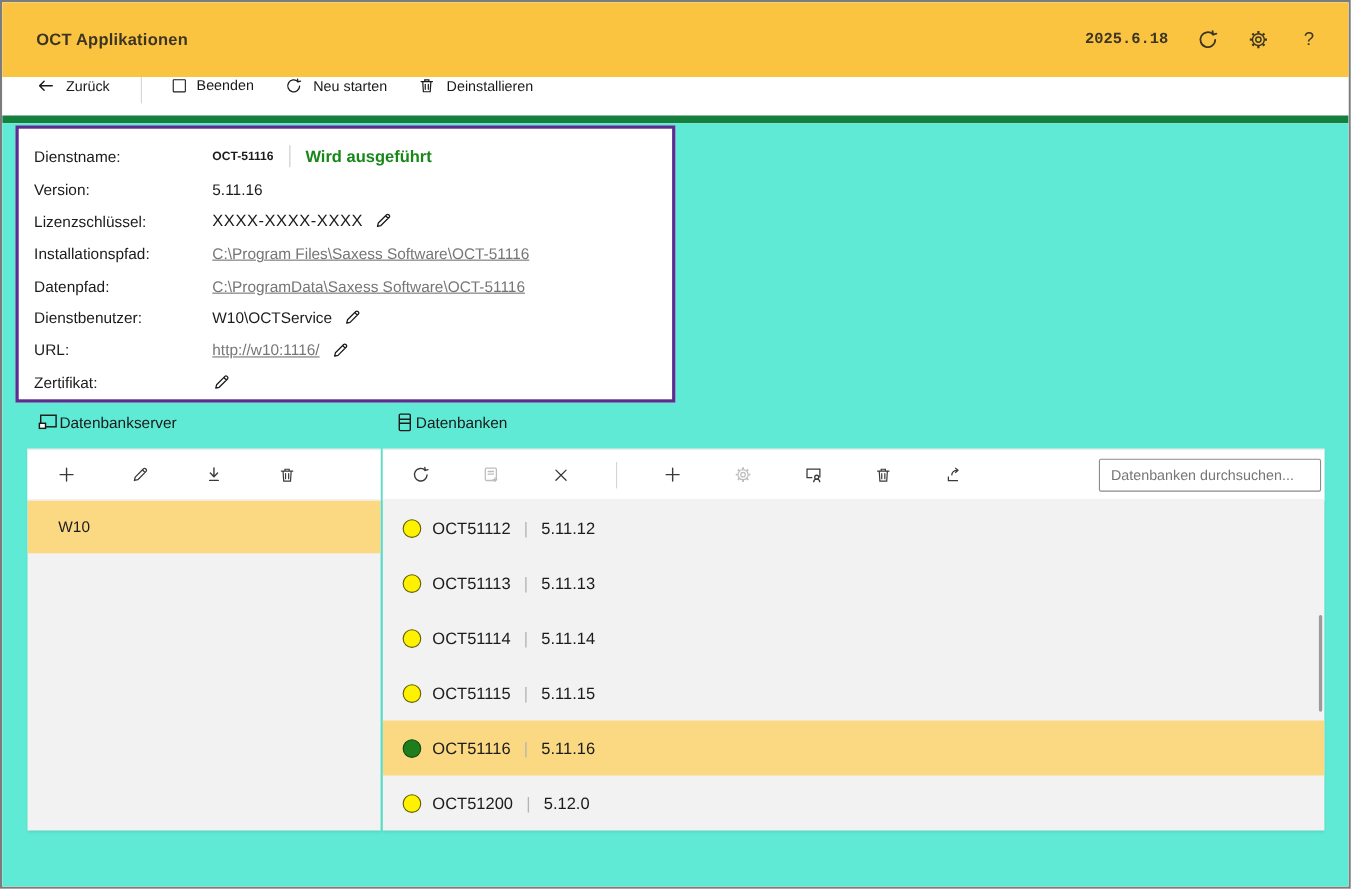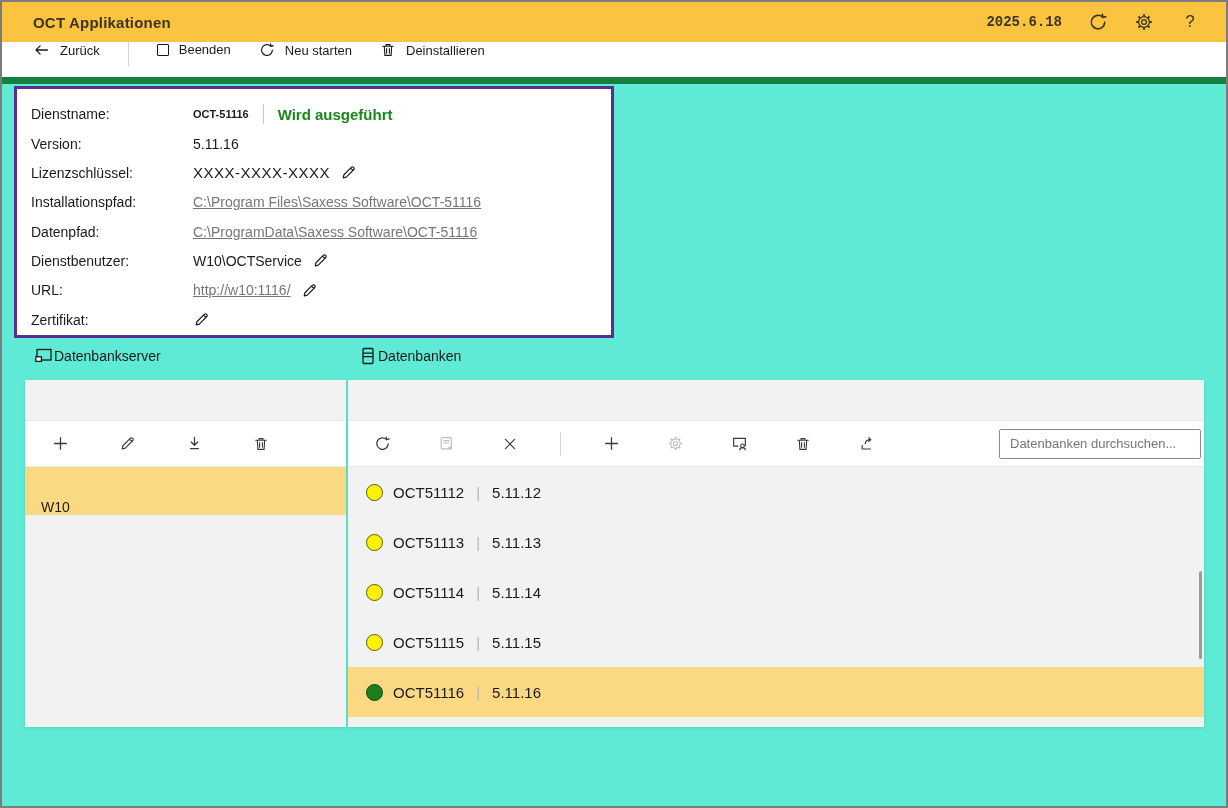--- a/index.html
+++ b/index.html
@@ -15,21 +15,21 @@
   *{margin:0;padding:0;box-sizing:border-box;}
   html,body{background:#c9c9c9;font-family:"Liberation Sans","DejaVu Sans",sans-serif;color:var(--text);}
   .window{position:relative;width:1228px;height:808px;background:#ffffff;border:2px solid #7c7c7c;display:flex;flex-direction:column;overflow:hidden;}
   
   .titlebar{height:38px;background:#f2f2f2;display:flex;align-items:center;flex:0 0 auto;}
   .titlebar .title{font-size:12px;padding-left:18px;color:#1a1a1a;}
   .win-controls{margin-left:auto;display:flex;height:100%;}
   .win-btn{width:46px;height:100%;display:flex;align-items:center;justify-content:center;color:#1a1a1a;}
   .win-btn svg{display:block;}
   
-  .app-header{height:40px;background:var(--header-bg);display:flex;align-items:center;flex:0 0 auto;color:#3c3524;}
+  .app-header{height:68px;background:var(--header-bg);display:flex;align-items:center;flex:0 0 auto;color:#3c3524;}
   .app-header .app-title{font-size:15px;font-weight:bold;padding-left:31px;letter-spacing:.2px;}
   .app-header .right{margin-left:auto;display:flex;align-items:center;gap:26px;padding-right:26px;}
   .app-header .date{font-size:14px;font-weight:600;font-family:Liberation Mono, monospace;}
   .hdr-icon{width:20px;height:20px;display:flex;align-items:center;justify-content:center;color:#3c3524;}
   .hdr-icon svg{display:block;}
   .help-q{font-size:17px;font-weight:400;}
   
   .command-bar{height:42px;background:#ffffff;border-bottom:7px solid #15803d;display:flex;align-items:flex-start;padding-left:31px;flex:0 0 auto;font-size:13px;}
   .cmd{display:flex;align-items:center;gap:10px;margin-right:28px;color:#1a1a1a;cursor:default;}
   .cmd svg{display:block;color:#1a1a1a;}
@@ -50,30 +50,30 @@
   .pencil{color:#1a1a1a;display:flex;align-items:center;}
   
   .section-hdr{position:absolute;top:262px;display:flex;align-items:center;gap:0;font-size:14px;color:#1a1a1a;}
   .section-hdr svg{display:block;color:#1a1a1a;}
   .hdr-servers{left:32px;}
   .hdr-databases{left:356px;}
   
   .panel{position:absolute;top:296px;height:347px;background:#f2f2f2;box-shadow:0 1px 3px rgba(0,0,0,.10);display:flex;flex-direction:column;}
   .panel-servers{left:23px;width:321px;}
   .panel-databases{left:346px;width:856px;}
-  .icon-bar{height:47px;background:#fff;border-top:1px solid #e9e9e9;border-bottom:1px solid #e9e9e9;display:flex;align-items:center;flex:0 0 auto;margin-top:40px;}
+  .icon-bar{height:47px;background:#fff;border-top:1px solid #e9e9e9;border-bottom:1px solid #e9e9e9;display:flex;align-items:center;flex:0 0 auto;}
   .icon-bar .tool{width:28px;height:28px;display:flex;align-items:center;justify-content:center;color:#3a3a3a;}
   .icon-bar .tool.disabled{color:#bdbdbd;}
   .panel-servers .icon-bar{padding-left:21px;gap:39px;}
   .panel-databases .icon-bar{padding-left:20px;gap:36px;}
   .icon-bar .vdiv{margin:0;}
   .search-box{margin-left:auto;margin-right:3px;width:202px;height:30px;border:1px solid #8a8a8a;border-radius:2px;background:#fff;font-size:13px;padding:0 10px;color:#1a1a1a;font-family:inherit;}
   .search-box::placeholder{color:#767676;}
   .list{position:relative;flex:1 1 auto;overflow:hidden;}
-  .server-row{height:48px;display:flex;align-items:flex-end;padding-left:16px;font-size:14px;}
+  .server-row{height:48px;display:flex;align-items:center;padding-left:28px;font-size:14px;}
   .server-row.selected{background:var(--selection-bg);}
   .db-row{height:50px;display:flex;align-items:center;padding-left:18px;font-size:15px;gap:10px;}
   .db-row.selected{background:var(--selection-bg);}
   .dot{width:17px;height:17px;border-radius:50%;flex:0 0 auto;}
   .dot.stopped{background:var(--dot-stopped-fill);border:1px solid #5e5e00;}
   .dot.running{background:var(--dot-running-fill);border:1px solid #0d4a0d;}
   .db-sep{color:#b5b5b5;margin:0 2px;}
   .scroll-thumb{position:absolute;right:2px;top:104px;width:3px;height:88px;background:#9b9b9b;border-radius:2px;}
 </style>
 </head>

